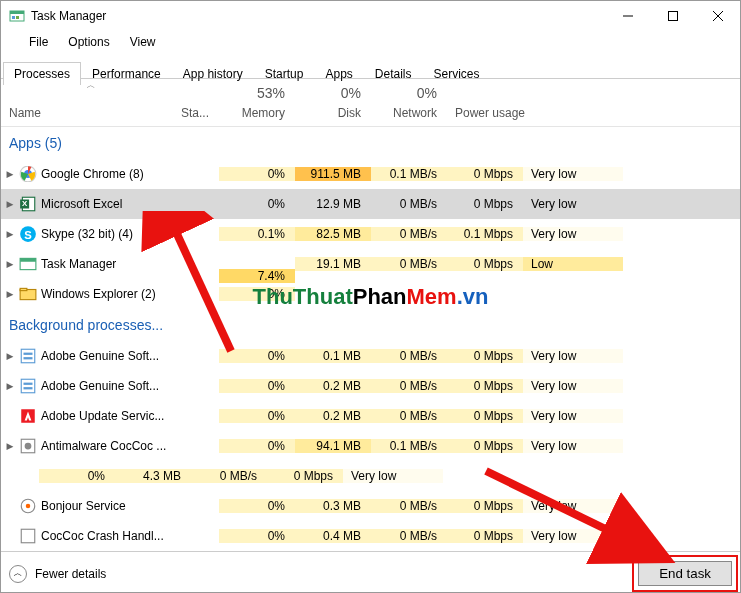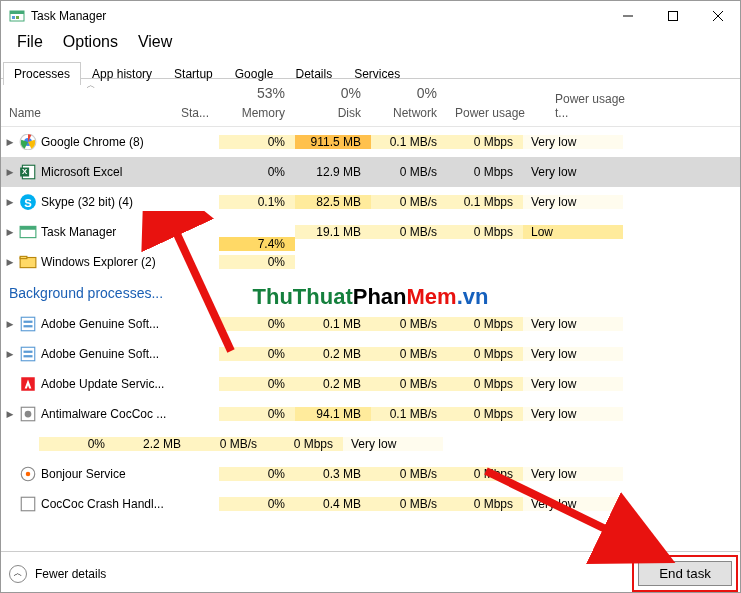--- a/index.html
+++ b/index.html
@@ -2,21 +2,21 @@
 <html><head>
 <meta charset="utf-8">
 <style>
 * { margin: 0; padding: 0; box-sizing: border-box; font-family: "Segoe UI", Arial, sans-serif; }
 body { background: #fff; width: 741px; height: 593px; overflow: hidden; position: relative; border: 1px solid #999; }
 .titlebar { display: flex; align-items: center; height: 30px; padding: 0 0 0 8px; font-size: 12px; }
 .titlebar-icon { width: 16px; height: 16px; margin-right: 6px; display: inline-flex; }
 .titlebar-title { flex: 1; }
 .win-controls { display: flex; }
 .win-btn { width: 45px; height: 30px; display: flex; align-items: center; justify-content: center; cursor: pointer; font-size: 10px; }
-.menubar { display: flex; padding: 0 6px; height: 22px; font-size: 16px; align-items: center; }
+.menubar { display: flex; padding: 0 18px; height: 22px; font-size: 12px; align-items: center; }
 .menubar span { padding: 2px 10px; cursor: pointer; }
 .tabs { display: flex; border-bottom: 1px solid #ccc; font-size: 12px; padding: 0 2px; margin-top: 2px; }
 .tab { padding: 4px 10px; border: 1px solid transparent; border-bottom: none; cursor: pointer; position: relative; top: 7px; }
 .tab.active { border-color: #ccc; background: #fff; }
 .table-wrap { position: relative; height: 472px; }
 .header-row { display: flex; border-bottom: 1px solid #e5e5e5; height: 48px; font-size: 12px; color: #555; }
 .col-name { width: 180px; display: flex; align-items: flex-end; padding: 0 0 6px 8px; position: relative; }
 .sort-arrow { position: absolute; top: 0; left: 50%; transform: translateX(-50%); font-size: 9px; color: #888; }
 .col-status { width: 38px; display: flex; align-items: flex-end; padding-bottom: 6px; }
 .col-num { width: 76px; text-align: right; display: flex; flex-direction: column; justify-content: space-between; padding: 6px 10px 6px 0; }
@@ -86,23 +86,24 @@
 </div>
 
 <div class="menubar">
   <span>File</span>
   <span>Options</span>
   <span>View</span>
 </div>
 
 <div class="tabs">
   <div class="tab active">Processes</div>
+  <div class="tab">Performance</div>
   <div class="tab">App history</div>
   <div class="tab">Startup</div>
-  <div class="tab">Google</div>
+  <div class="tab">Apps</div>
   <div class="tab">Details</div>
   <div class="tab">Services</div>
 </div>
 
 <div class="table-wrap">
 
   <div class="header-row">
     <div class="col-name">
       <span class="sort-arrow">︿</span>
       <span>Name</span>
@@ -114,24 +115,24 @@
     </div>
     <div class="col-num">
       <span class="pct">0%</span>
       <span class="lbl">Disk</span>
     </div>
     <div class="col-num">
       <span class="pct">0%</span>
       <span class="lbl">Network</span>
     </div>
     <div class="col-power">Power usage</div>
-    <div class="col-powert">Power usage t...</div>
   </div>
 
   <div class="body">
+    <div class="group-header">Apps (5)</div>
 
     <div class="row">
       <div class="name-cell">
           <span class="arrow">▶</span>
         <span class="icon">
             <svg viewBox="0 0 16 16">
               <circle cx="8" cy="8" r="7" fill="#fff" stroke="#ccc"></circle>
               <circle cx="8" cy="8" r="3.5" fill="#4285f4"></circle>
               <path d="M8 1a7 7 0 013 .7L8 8z" fill="#ea4335"></path>
               <path d="M2 6l6 2-3 6A7 7 0 012 6z" fill="#34a853"></path>
@@ -310,21 +311,21 @@
       <div class="num-cell tint2">94.1 MB</div>
       <div class="num-cell tint1">0.1 MB/s</div>
       <div class="num-cell tint1">0 Mbps</div>
       <div class="power-cell tintbg">Very low</div>
       <div class="powert-cell tintbg"></div>
     </div>
 
     <div class="row">
       <div class="status-cell"></div>
       <div class="num-cell tint1">0%</div>
-      <div class="num-cell tint1">2.2 MB</div>
+      <div class="num-cell tint1">4.3 MB</div>
       <div class="num-cell tint1">0 MB/s</div>
       <div class="num-cell tint1">0 Mbps</div>
       <div class="power-cell tintbg">Very low</div>
       <div class="powert-cell tintbg"></div>
     </div>
 
     <div class="row">
       <div class="name-cell">
           <span class="arrow" style="visibility:hidden">▶</span>
         <span class="icon">

